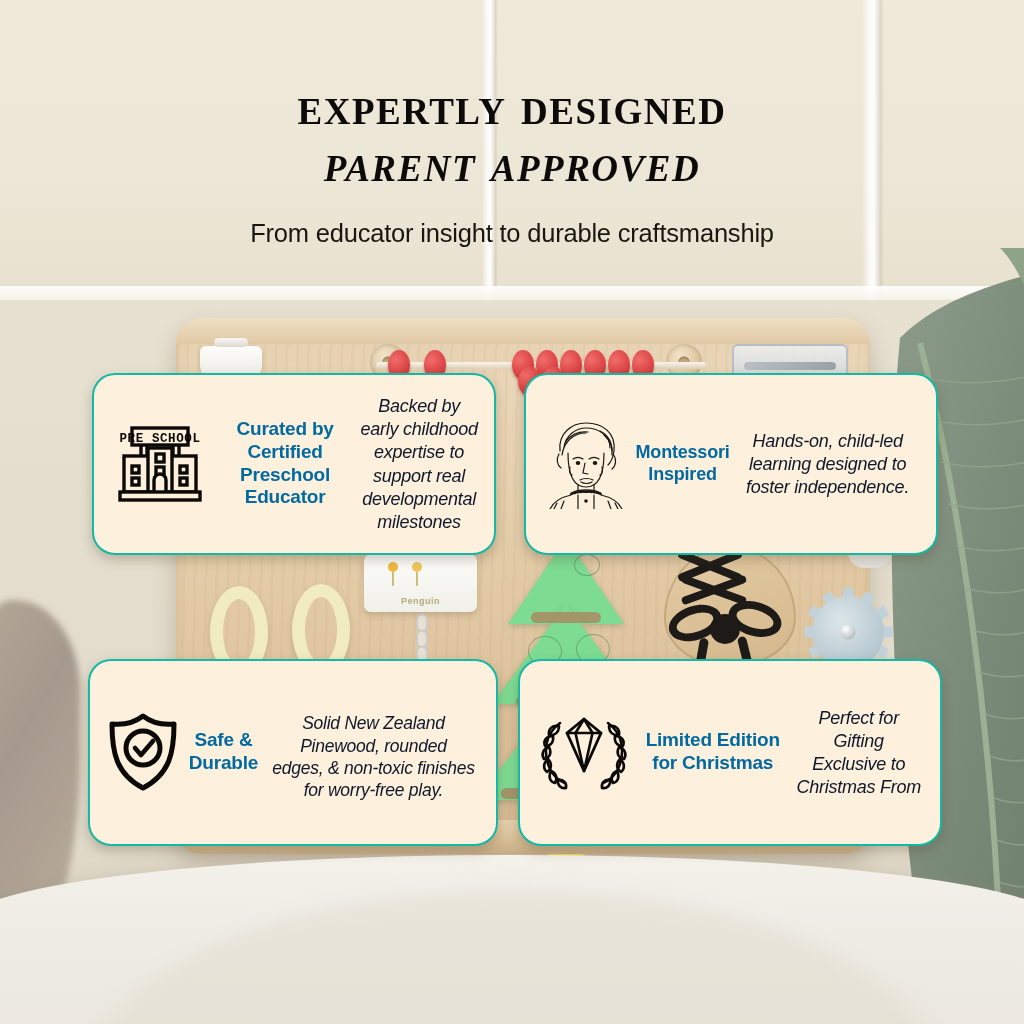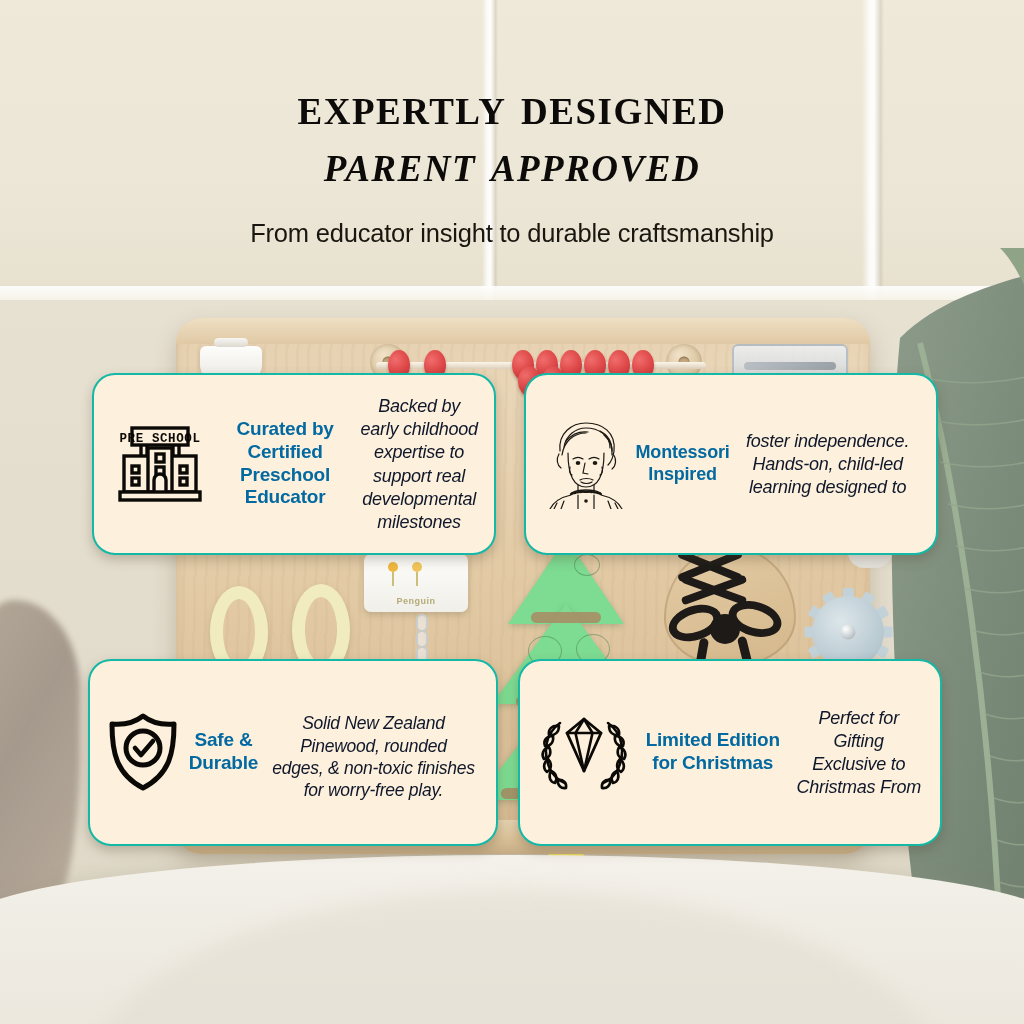--- a/index.html
+++ b/index.html
@@ -125,21 +125,21 @@
     background:linear-gradient(180deg,#f7f6f2,#ddd9d0); border-radius:5px;
   }
 
   
   .hoop {
     position:absolute; width:58px; height:92px; border-radius:50%;
     border:13px solid #f0ecc0; background:transparent;
     box-shadow:0 3px 6px rgba(130,115,70,.28);
   }
   .tag-card {
-    position:absolute; left:188px; top:236px; width:104px; height:58px;
+    position:absolute; left:188px; top:236px; width:113px; height:58px;
     background:linear-gradient(180deg,#fdfdfb,#f0efe9);
     border-radius:7px; box-shadow:0 3px 6px rgba(120,105,80,.3);
   }
   .tag-flower {
     position:absolute; left:24px; top:8px; width:10px; height:10px;
     border-radius:50%; background:#f0b93f; box-shadow:24px 0 0 #f3c65a;
   }
   .tag-stem {
     position:absolute; left:28px; top:18px; width:2px; height:14px; background:#cbbf7a;
     box-shadow:24px 0 0 #cbbf7a;
@@ -507,22 +507,22 @@
 
         <path d="M31 74 C22 76 14 80 10 88"></path>
         <path d="M61 74 C70 76 78 80 82 88"></path>
         <path d="M38 74 L38 88 M54 74 L54 88"></path>
         <path d="M17 82 L14 88 M75 82 L78 88"></path>
         <path d="M24 80 L21 88 M68 80 L71 88"></path>
       </svg>
     </div>
     <div class="card-title">Montessori Inspired</div>
     <div class="card-body">
+      <div>Hands-on, child-led learning designed to</div>
       <div>foster independence.</div>
-      <div>Hands-on, child-led learning designed to</div>
     </div>
   </div>
 
   <div class="card c3">
     <div class="card-icon">
       <svg width="78" height="80" viewBox="0 0 78 80" fill="none" stroke="#0b0906" stroke-width="5" stroke-linejoin="round" stroke-linecap="round">
         <path d="M39 4 C30 11 18 13 8 12 C8 40 12 62 39 76 C66 62 70 40 70 12 C60 13 48 11 39 4 Z"></path>
         <circle cx="39" cy="36" r="17"></circle>
         <path d="M31 36 L37 43 L49 29" stroke-width="4.6"></path>
       </svg>

